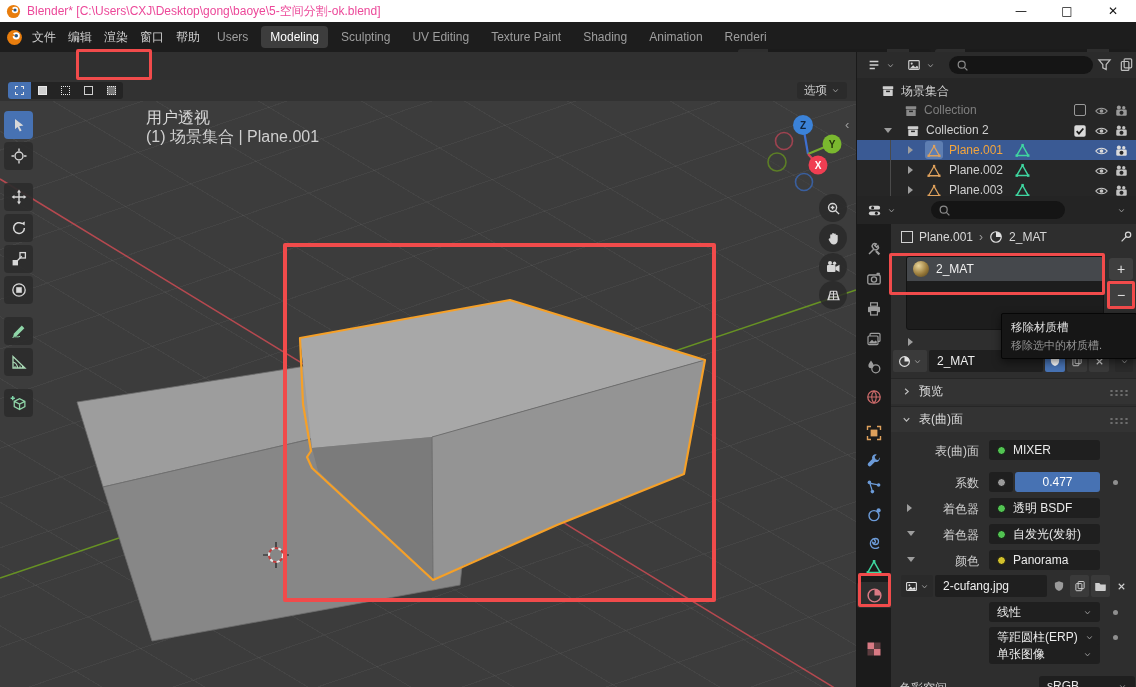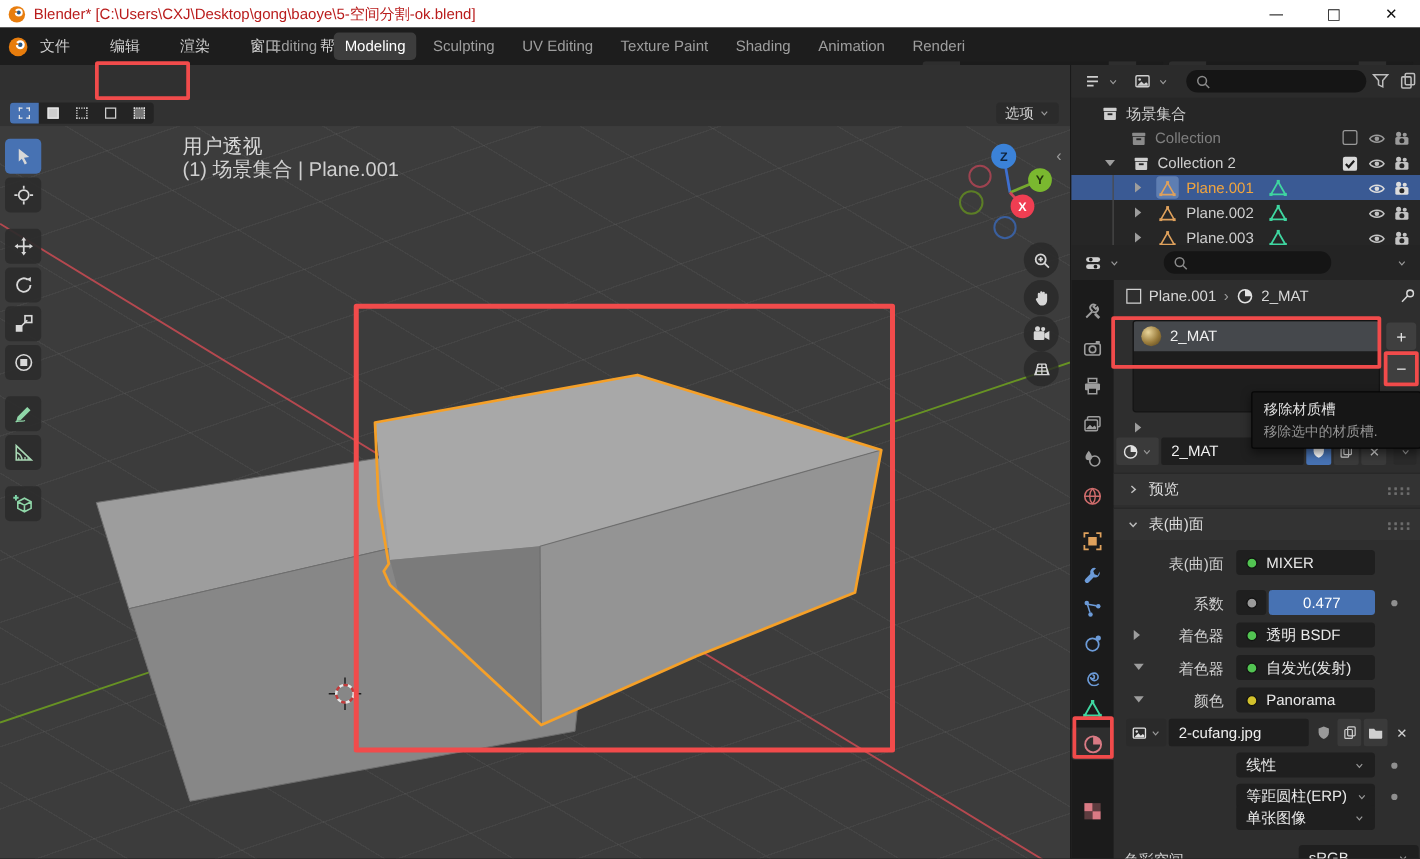--- a/index.html
+++ b/index.html
@@ -6,26 +6,26 @@
   html,body{width:1136px;height:687px;overflow:hidden;background:#000}
   body{font-family:"Liberation Sans","DejaVu Sans",sans-serif;font-size:12px;color:#d4d4d4;
        -webkit-font-smoothing:antialiased}
   .abs{position:absolute}
   .app{position:relative;width:1136px;height:687px;background:#3c3c3c;overflow:hidden}
   .ic{display:inline-block;vertical-align:middle;flex:none}
   svg{display:block}
   
   #titlebar{left:0;top:0;width:1136px;height:22px;background:#ffffff;color:#1c1c1c;
             display:flex;align-items:center;padding:0 6px}
-  #titlebar .title{margin-left:6px;font-size:12px;color:#b91c1c;white-space:nowrap}
+  #titlebar .title{margin-left:6px;font-size:12px;color:#ec4899;white-space:nowrap}
   .wctl{position:absolute;top:0;width:46px;height:22px;display:flex;align-items:center;justify-content:center;
         color:#111;font-size:12px;font-family:"DejaVu Sans",sans-serif}
   
   #menubar{left:0;top:22px;width:1136px;height:30px;background:#1d1d1d;color:#cfcfcf}
-  #menus{position:absolute;left:32px;top:0;height:30px;display:flex;align-items:center;gap:32px}
+  #menus{position:absolute;left:32px;top:0;height:30px;display:flex;align-items:center;gap:12px}
   #menus .mi{cursor:default}
   #wstabs{position:absolute;left:208px;top:0;height:30px;display:flex;align-items:center;gap:4px;color:#9e9e9e}
   #wstabs .ws{padding:4px 9px;border-radius:4px;white-space:nowrap}
   #wstabs .ws.active{background:#3d3d3d;color:#ffffff}
   .selbox{position:absolute;top:27px;height:20px;display:flex;align-items:center;background:#222;border-radius:3px;overflow:hidden}
   .selbox .ddb{height:20px;display:flex;align-items:center;padding:0 3px;background:#2e2e2e;gap:1px}
   .selbox .fld{height:20px;display:flex;align-items:center;padding:0 8px;background:#1b1b1b;color:#e2e2e2}
   .selbox .sbtn{height:20px;width:22px;display:flex;align-items:center;justify-content:center;background:#2e2e2e;color:#bdbdbd}
   .selbox .sflat{background:#1b1b1b;color:#8f8f8f}
   
@@ -348,21 +348,21 @@
         <path d="M1.5 10 C4 7.5 6 6.5 9 6.2 L5 3.6Z" fill="#e87d0d"></path>
       </svg>
     <div id="menus">
       <span class="mi">文件</span>
       <span class="mi">编辑</span>
       <span class="mi">渲染</span>
       <span class="mi">窗口</span>
       <span class="mi">帮助</span>
     </div>
     <div id="wstabs">
-      <span class="ws">Editing</span>
+      <span class="ws">Users</span>
       <span class="ws active">Modeling</span>
       <span class="ws">Sculpting</span>
       <span class="ws">UV Editing</span>
       <span class="ws">Texture Paint</span>
       <span class="ws">Shading</span>
       <span class="ws">Animation</span>
       <span class="ws">Renderi</span>
     </div>
     <div class="selbox" style="left:738px;width:193px">
       <span class="ddb">

